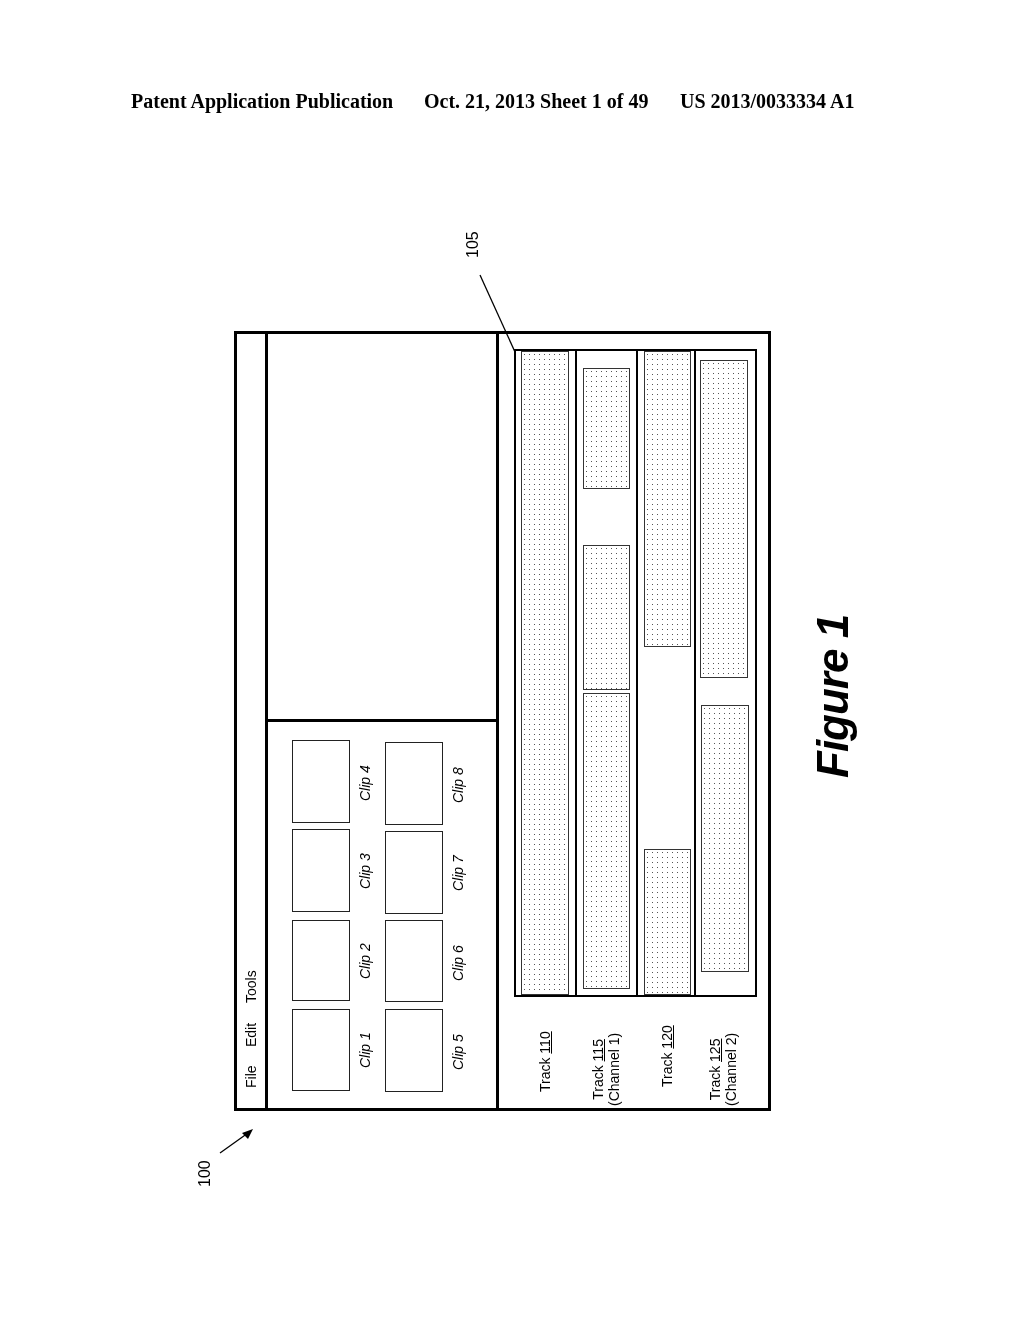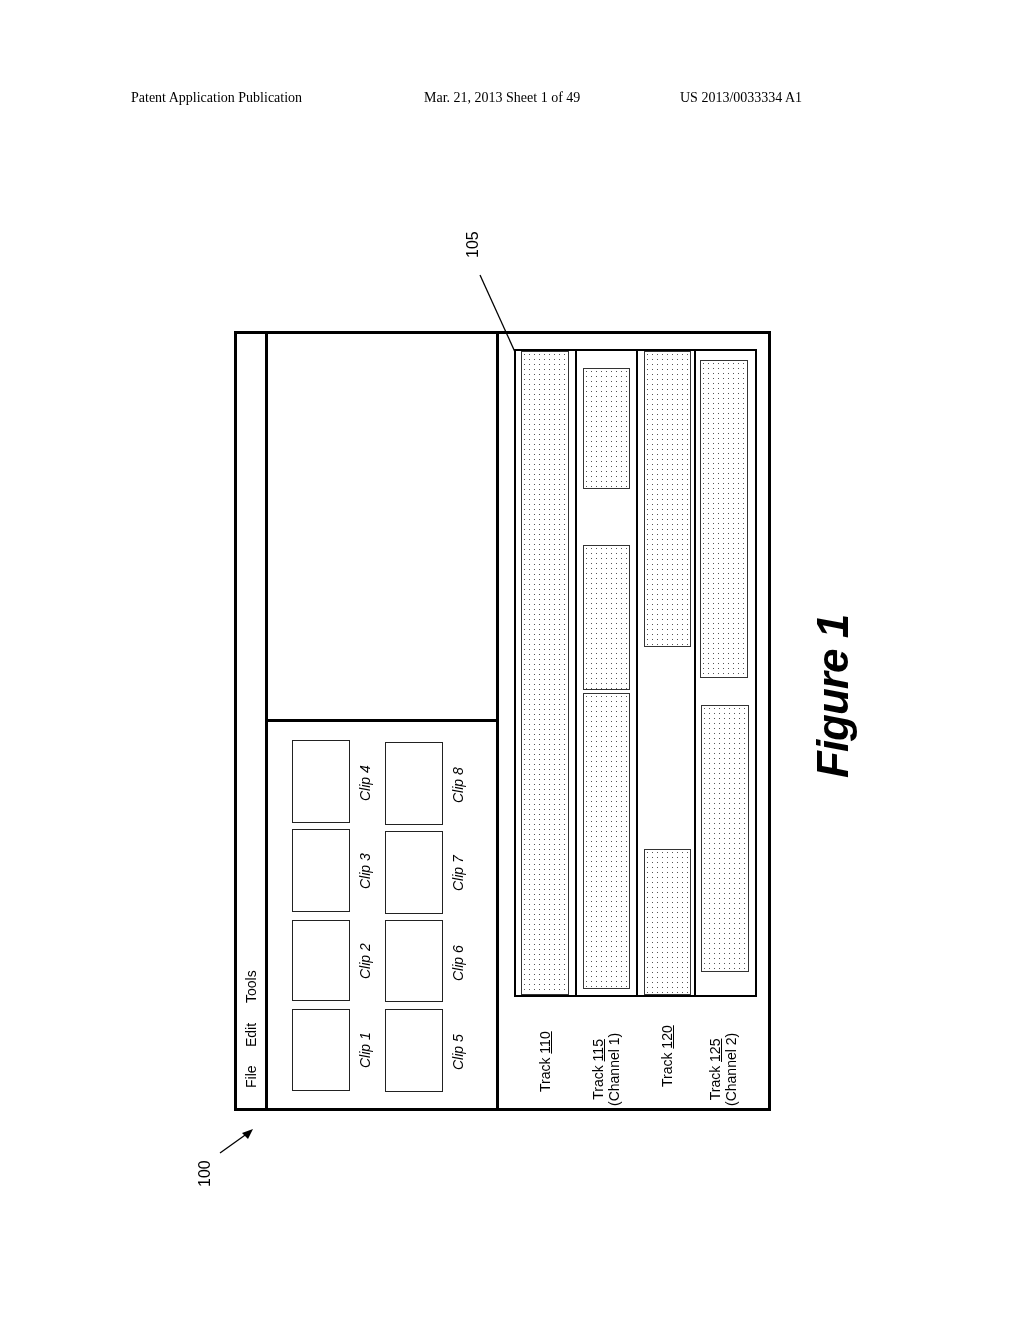--- a/index.html
+++ b/index.html
@@ -1,19 +1,19 @@
 <!DOCTYPE html>
 <html><head>
 <meta charset="utf-8">
 <style>
   html, body { margin: 0; padding: 0; background: #ffffff; }
   body { width: 1024px; height: 1320px; position: relative; overflow: hidden;
          font-family: "Liberation Sans", sans-serif; color: #000; }
   .abs { position: absolute; }
-  .hdr { top: 90px; font-family: "Liberation Serif", serif; font-weight: normal; font-size: 14px; white-space: nowrap; text-align: center; }
+  .hdr { top: 90px; font-family: "Liberation Serif", serif; font-weight: bold; font-size: 20px; white-space: nowrap; text-align: center; }
   .frame { border: 3px solid #000; box-sizing: border-box; background: #fff; }
   .vline { background: #000; }
   .hline { background: #000; }
   .thin { border: 1.5px solid #222; box-sizing: border-box; background: #fff; }
   .dotted {
     border: 1.5px solid #333; box-sizing: border-box;
     background-color: #fff;
     background-image: radial-gradient(circle, #555 0.8px, transparent 1px);
     background-size: 5px 5px;
   }
@@ -22,21 +22,21 @@
   .clip-label { font-size: 14px; font-style: italic; }
   .track-label { font-size: 14px; line-height: 16px; text-align: center; }
   .u { text-decoration: underline; }
   .refnum { font-size: 16px; }
   .fig { font-size: 44px; font-weight: bold; font-style: italic; letter-spacing: -1px; }
 </style>
 </head>
 <body>
 
 <div class="abs hdr" style="left:131px;">Patent Application Publication</div>
-<div class="abs hdr" style="left:424px;">Mar. 21, 2013  Sheet 1 of 49</div>
+<div class="abs hdr" style="left:424px;">Oct. 21, 2013  Sheet 1 of 49</div>
 <div class="abs hdr" style="left:680px;">US 2013/0033334 A1</div>
 
 <div class="abs frame" style="left:234px; top:331px; width:537px; height:780px;"></div>
 
 <div class="abs vline" style="left:265px; top:331px; width:3px; height:780px;"></div>
 
 <div class="abs vline" style="left:496px; top:331px; width:3px; height:780px;"></div>
 
 <div class="abs hline" style="left:266px; top:719px; width:232px; height:3px;"></div>
 

